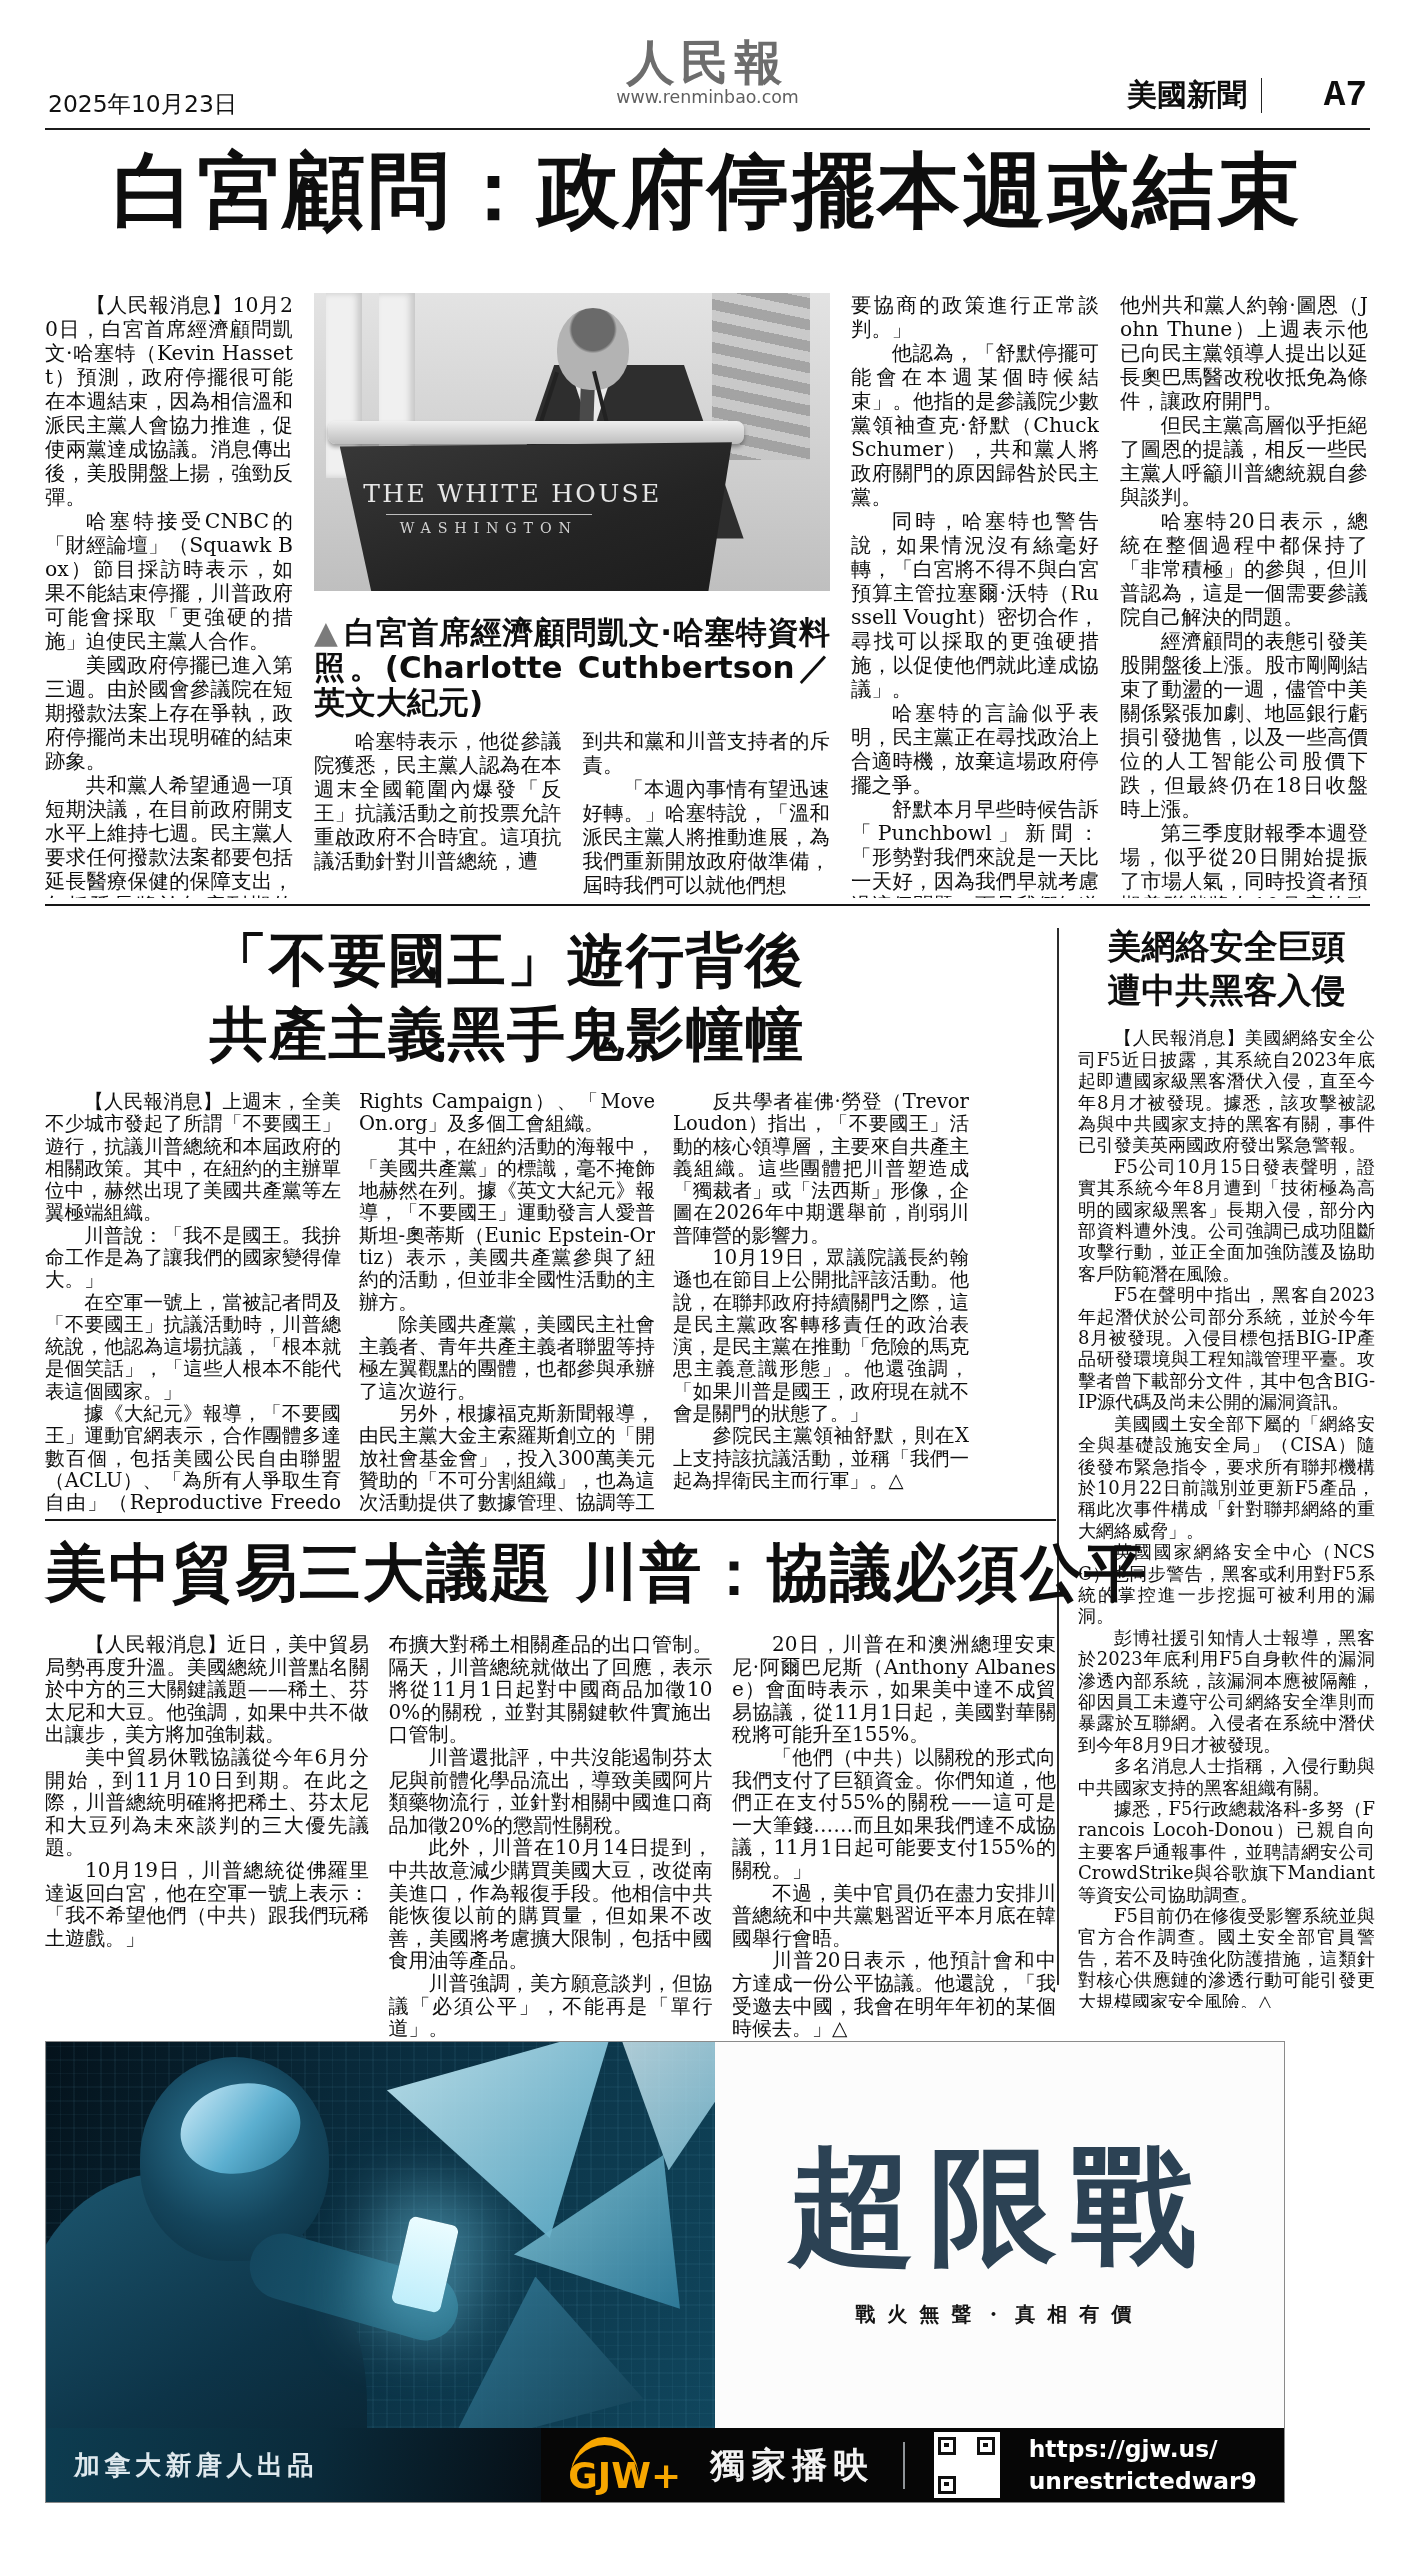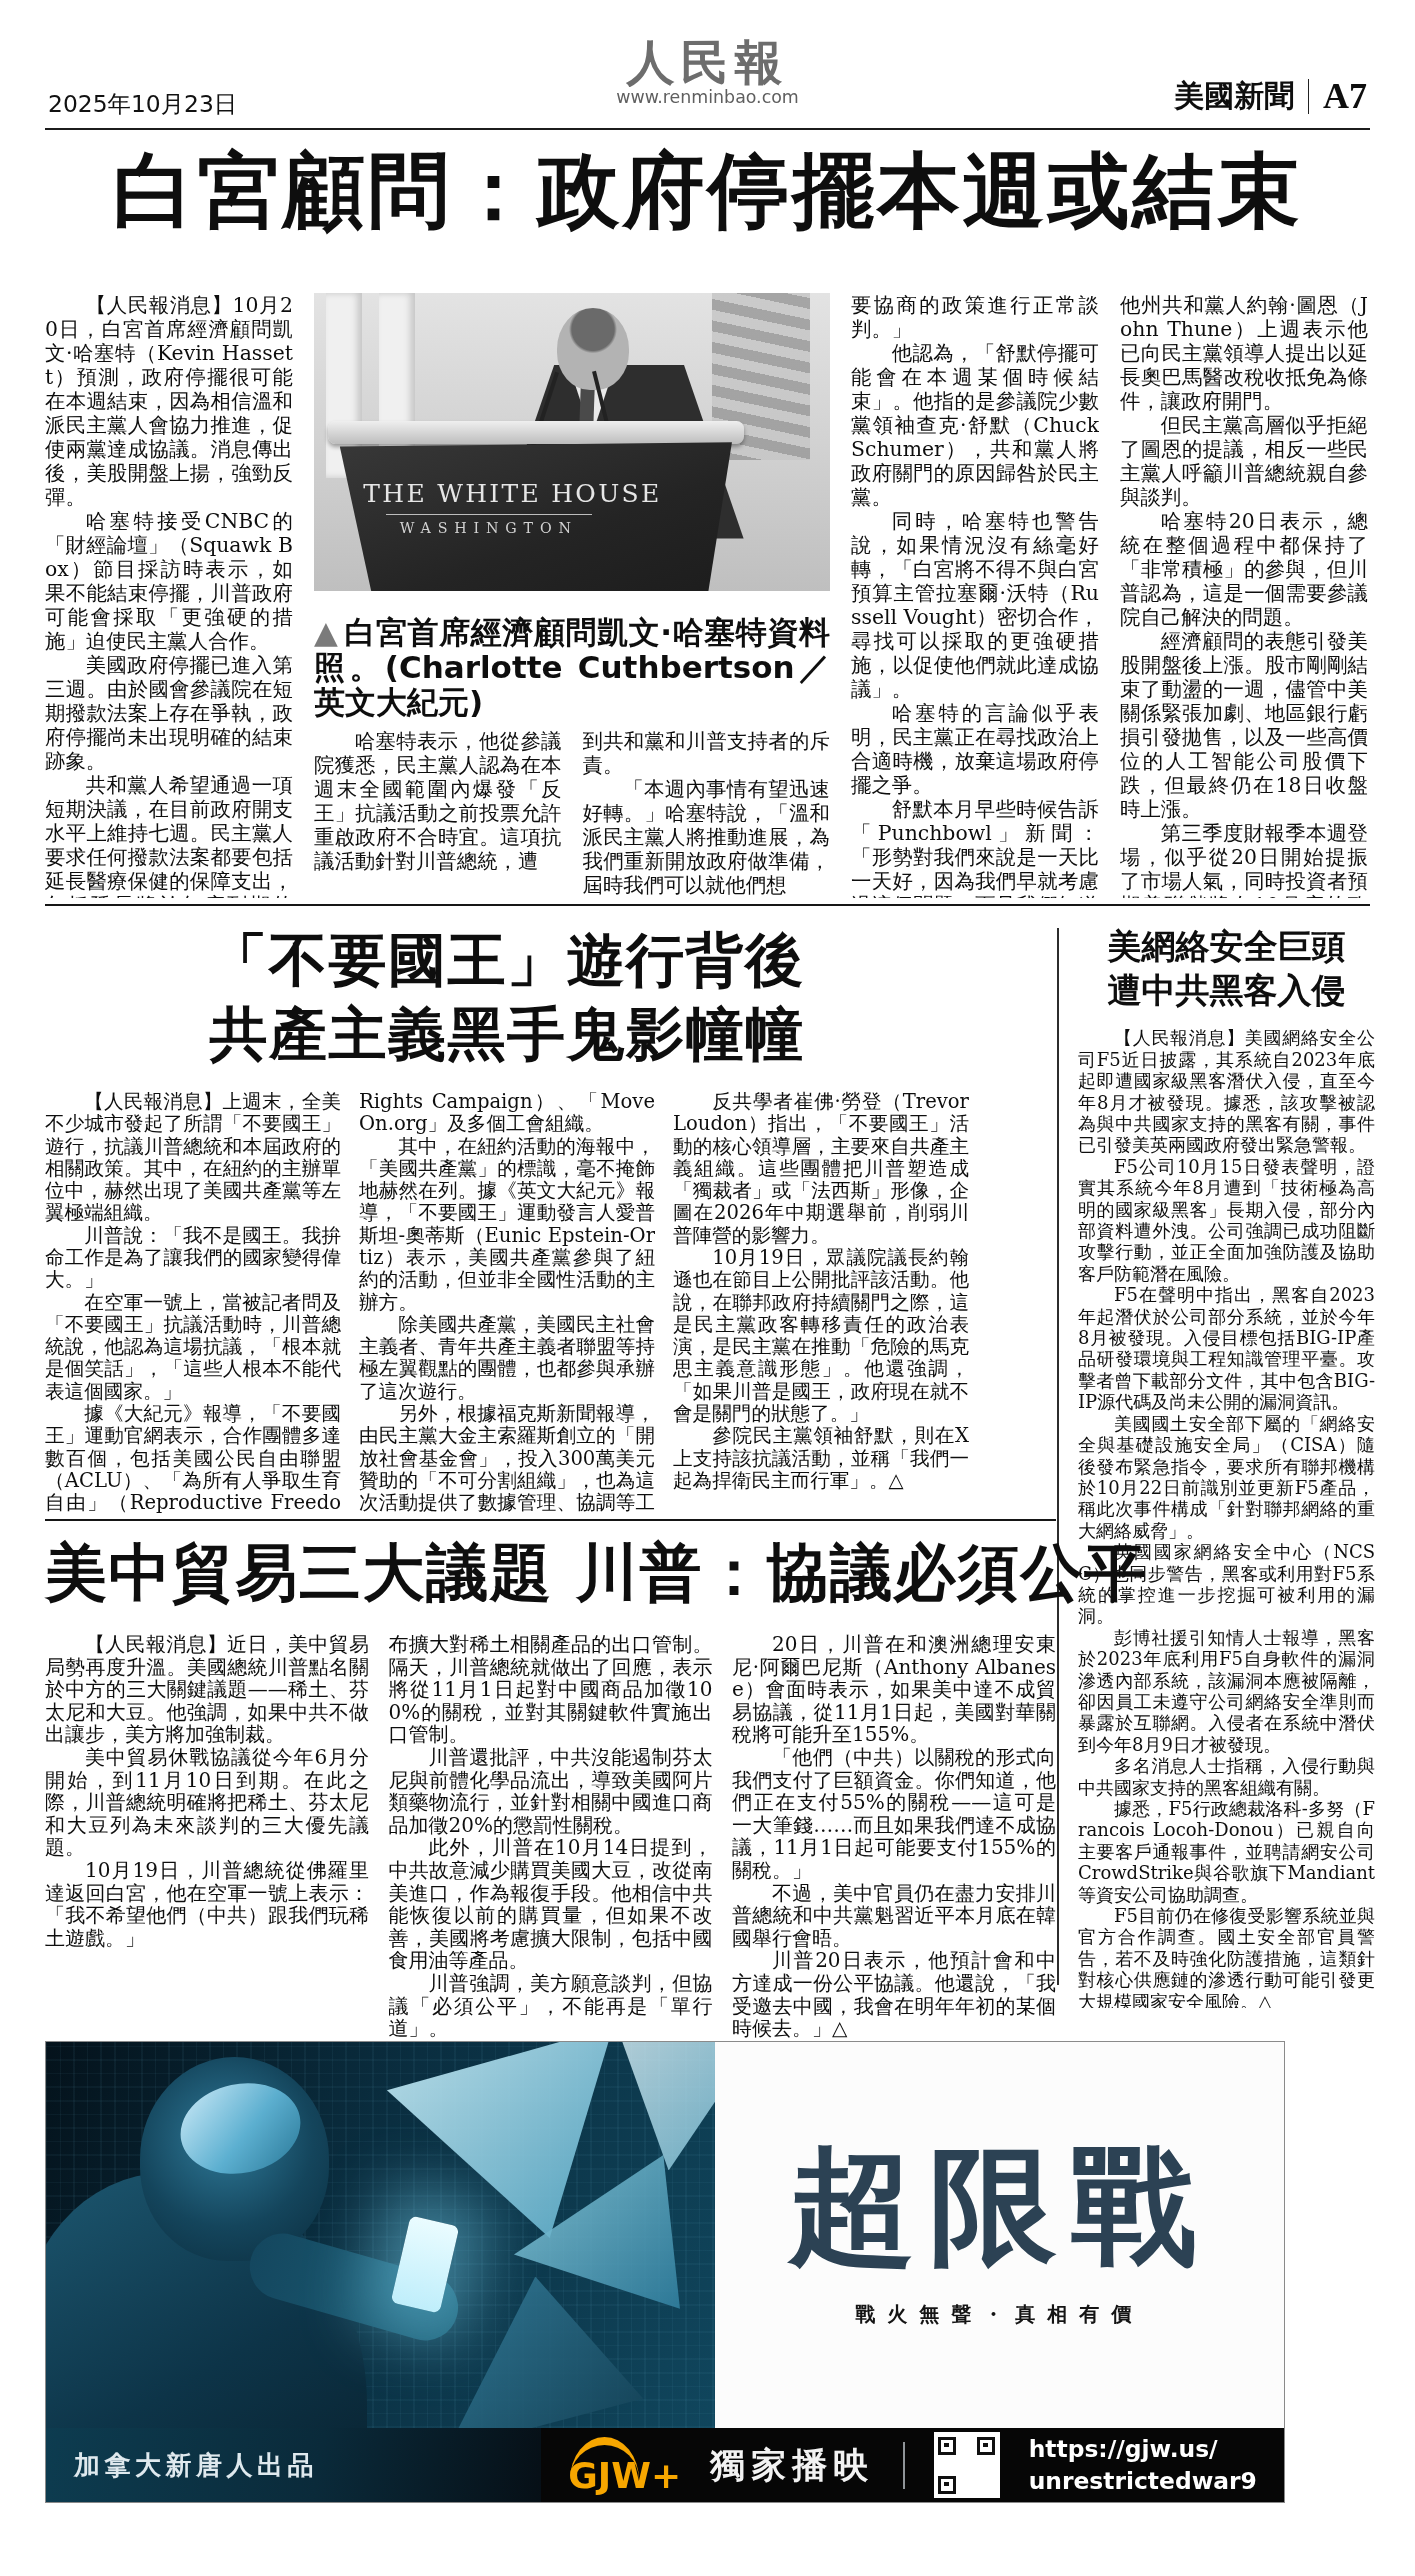--- a/index.html
+++ b/index.html
@@ -10,21 +10,21 @@
   .h-date{position:absolute;left:48px;top:88px;font-size:23.4px;color:#111;
           font-family:"DejaVu Sans","Liberation Sans",sans-serif;}
   .h-rule{position:absolute;left:45px;top:128px;width:1325px;height:1.5px;background:#1c1c1c;}
   .h-logo{position:absolute;left:50%;top:36px;transform:translateX(-50%);text-align:center;z-index:2;}
   .h-logo-name{font-size:48px;font-weight:900;color:#6d6d6d;letter-spacing:6px;line-height:1.1;}
   .h-logo-site{display:inline-block;font-size:17.4px;color:#5f5f5f;background:#fff;padding:0 13.6px;
                font-family:"DejaVu Sans","Liberation Sans",sans-serif;position:relative;top:-2.3px;}
   .h-right{position:absolute;right:48px;top:75px;display:flex;align-items:center;gap:13.6px;}
   .h-section{font-size:30px;font-weight:900;}
   .h-vdiv{width:1.5px;height:35px;background:#222;}
-  .h-pageno{font-size:36px;font-weight:900;font-family:Liberation Serif, serif;}
+  .h-pageno{font-size:36px;font-weight:900;font-family:Liberation Mono, monospace;margin-left:48px;}
 
   
   .headline1{position:absolute;left:45px;top:143px;width:1325px;text-align:center;
              font-size:82px;font-weight:900;letter-spacing:3px;line-height:1.15;white-space:nowrap;}
 
   
   .cols p{margin:0;text-indent:2em;text-align:justify;word-break:break-all;}
   .cols p.cont{text-indent:0;}
 
   

